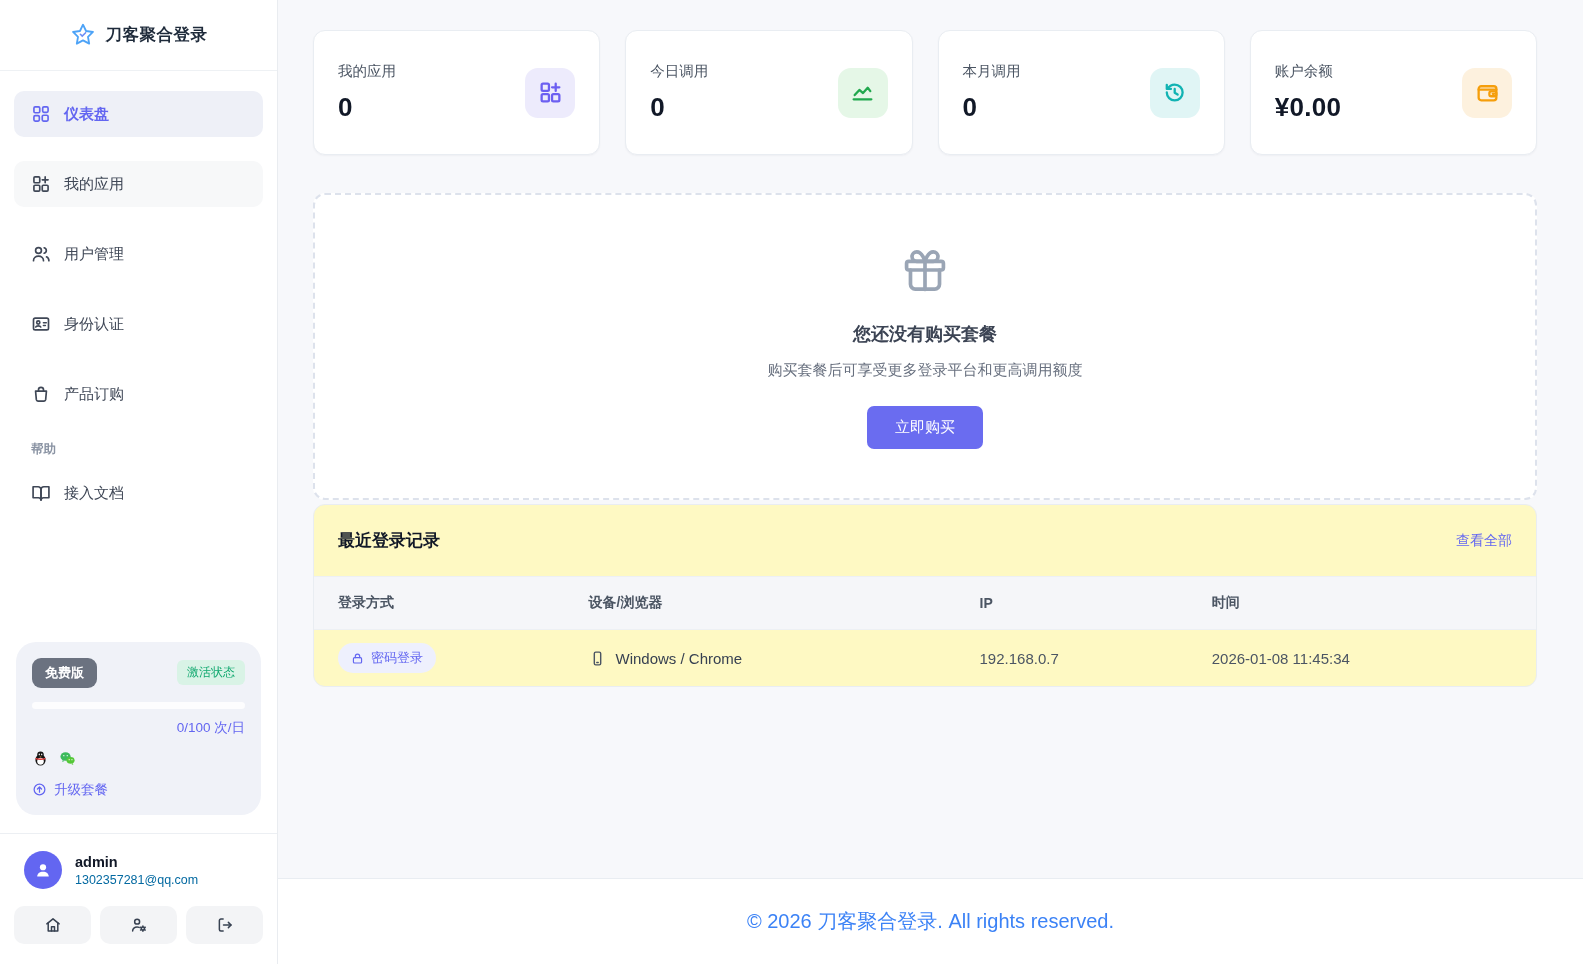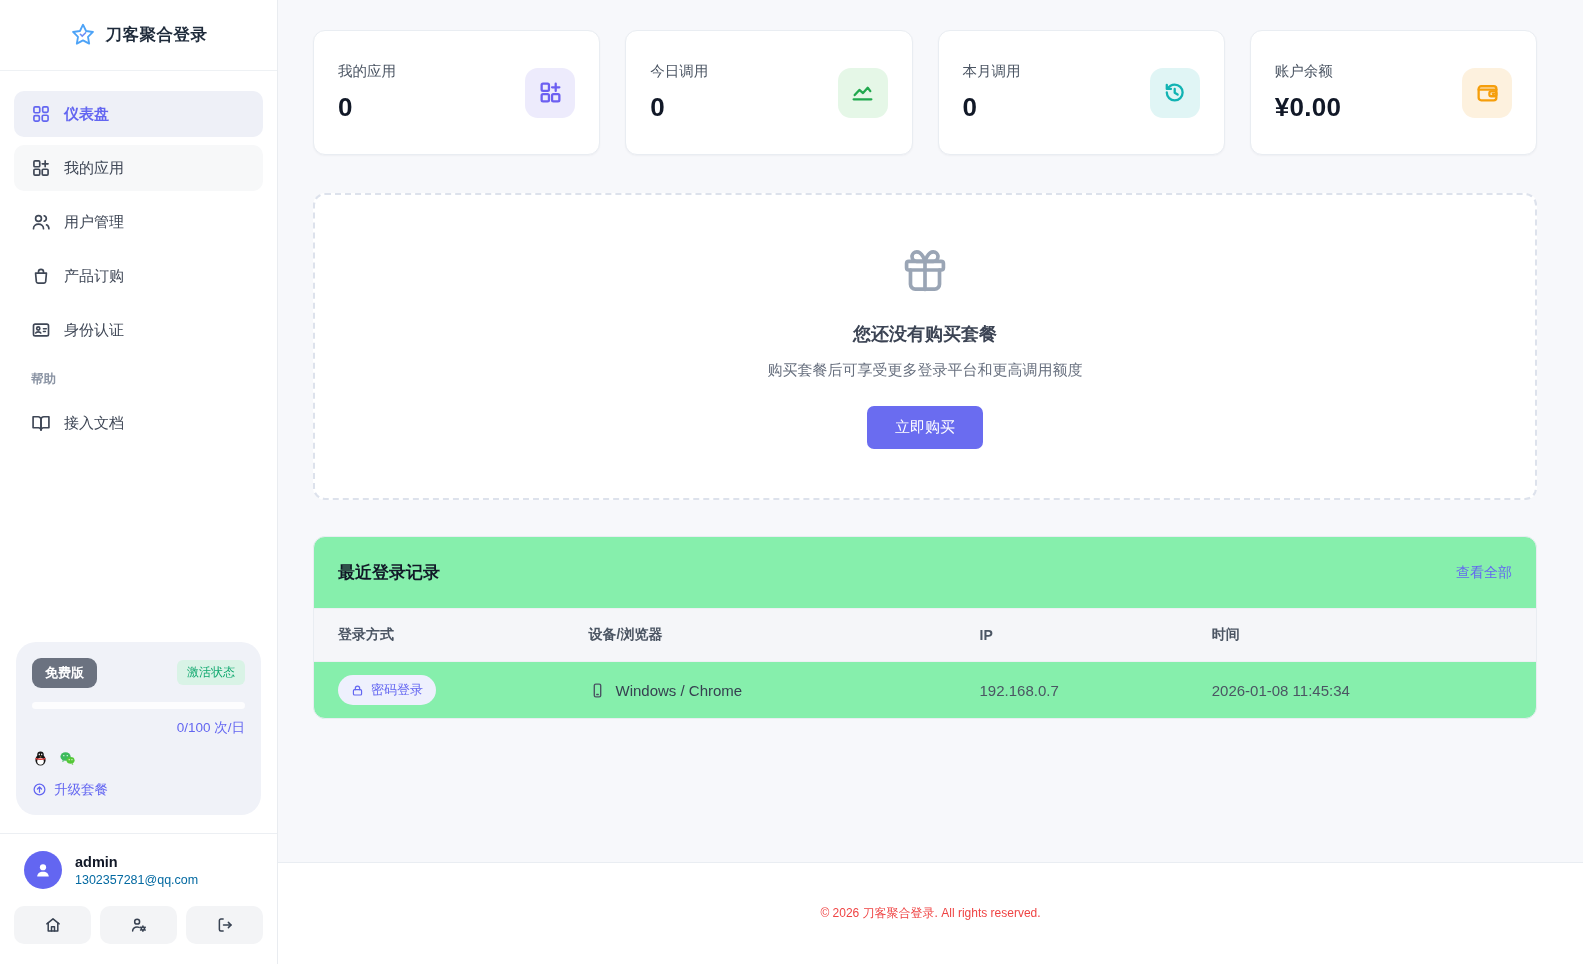--- a/index.html
+++ b/index.html
@@ -24,21 +24,21 @@
     height: 71px; display: flex; align-items: center; justify-content: center;
     gap: 10px; border-bottom: 1px solid #eef1f4;
   }
   .logo-row svg { width: 26px; height: 26px; }
   .logo-title { font-size: 16.5px; font-weight: bold; color: #1e2a3a; letter-spacing: .5px; }
 
   nav { padding: 20px 14px 0; }
   .nav-item {
     display: flex; align-items: center; gap: 13px;
     height: 46px; padding: 0 17px; border-radius: 10px;
-    color: #3f4756; font-size: 15px; margin-bottom: 8px; cursor: pointer;
+    color: #3f4756; font-size: 15px; margin-bottom: 24px; cursor: pointer;
   }
   .nav-item svg { width: 20px; height: 20px; flex-shrink: 0; }
   .nav-item.active { background: #eef0f7; color: #6366f1; font-weight: 600; }
   .nav-item.hovered { background: #f7f8f9; }
   .section-label { font-size: 12.5px; color: #8a93a3; font-weight: bold; margin: 18px 17px 12px; }
 
   
   .plan-card {
     margin: auto 16px 18px; background: #f0f2f8;
     border-radius: 20px; padding: 16px 16px 14px;
@@ -116,21 +116,21 @@
   .empty-title { font-size: 18px; font-weight: 600; color: #3c4454; margin-top: 22px; }
   .empty-sub { font-size: 15px; color: #68707f; margin-top: 15px; }
   .buy-btn {
     margin-top: 26px; background: #6a6cf0; color: #fff; border: none;
     border-radius: 7px; padding: 12px 28px; font-size: 15px; cursor: pointer;
     font-family: inherit;
   }
 
   
   .table-card {
-    margin-top: 36px; background: #86efac; border: 1px solid #e9edf2;
+    margin-top: 4px; background: #fef9c3; border: 1px solid #e9edf2;
     border-radius: 12px; overflow: hidden;
   }
   .table-head { display: flex; justify-content: space-between; align-items: center; padding: 24px; }
   .table-title { font-size: 17px; font-weight: bold; color: #111827; }
   .view-all { color: #6366f1; font-size: 14px; text-decoration: none; cursor: pointer; }
   table { width: 100%; border-collapse: collapse; }
   thead tr { background: #f5f6f9; }
   th {
     text-align: left; font-size: 14px; color: #4b5563; font-weight: 600;
     padding: 17px 24px; border-top: 1px solid #edf0f4; border-bottom: 1px solid #edf0f4;
@@ -142,21 +142,21 @@
     display: inline-flex; gap: 7px; align-items: center;
     background: #eef0fd; color: #6366f1; font-size: 13px;
     padding: 6px 13px; border-radius: 999px;
   }
   .method-badge svg { width: 13px; height: 13px; }
   .device-cell { display: flex; gap: 10px; align-items: center; color: #374151; }
   .device-cell svg { width: 17px; height: 17px; color: #4b5563; }
 
   footer {
     background: #fff; border-top: 1px solid #e9edf2;
-    text-align: center; padding: 42px 0; color: #ef4444; font-size: 12px;
+    text-align: center; padding: 29px 0; color: #3b82f6; font-size: 20px;
   }
 </style>
 </head>
 <body>
 
 <div class="app">
 
   <aside class="sidebar">
 
     <div class="logo-row">
@@ -190,33 +190,33 @@
         <svg viewBox="0 0 24 24" fill="none" stroke="currentColor" stroke-width="2" stroke-linecap="round" stroke-linejoin="round">
           <circle cx="9" cy="7.8" r="3.5"></circle>
             <path d="M3 20c0-3.3 2.7-5.4 6-5.4s6 2.1 6 5.4"></path>
           <path d="M15.8 4.5a3.4 3.4 0 010 6.6"></path>
             <path d="M18.6 15.3c1.8.9 2.9 2.5 2.9 4.7"></path>
         </svg>
         <span>用户管理</span>
       </div>
       <div class="nav-item">
         <svg viewBox="0 0 24 24" fill="none" stroke="currentColor" stroke-width="2" stroke-linecap="round" stroke-linejoin="round">
-          <path d="M5.5 8.5h13l-.9 10.3a2 2 0 01-2 1.7H8.4a2 2 0 01-2-1.7z"></path>
-            <path d="M9 8.5V7a3 3 0 016 0v1.5"></path>
-        </svg>
-        <span>产品订购</span>
-      </div>
-      <div class="nav-item">
-        <svg viewBox="0 0 24 24" fill="none" stroke="currentColor" stroke-width="2" stroke-linecap="round" stroke-linejoin="round">
           <rect x="3" y="5" width="18" height="14" rx="2"></rect>
             <circle cx="8.7" cy="10.2" r="1.9"></circle>
           <path d="M5.7 15.6c.7-1.8 5.3-1.8 6 0"></path>
             <path d="M15 10.5h3.3M15 13.8h2.2"></path>
         </svg>
         <span>身份认证</span>
+      </div>
+      <div class="nav-item">
+        <svg viewBox="0 0 24 24" fill="none" stroke="currentColor" stroke-width="2" stroke-linecap="round" stroke-linejoin="round">
+          <path d="M5.5 8.5h13l-.9 10.3a2 2 0 01-2 1.7H8.4a2 2 0 01-2-1.7z"></path>
+            <path d="M9 8.5V7a3 3 0 016 0v1.5"></path>
+        </svg>
+        <span>产品订购</span>
       </div>
 
       <div class="section-label">帮助</div>
 
       <div class="nav-item">
         <svg viewBox="0 0 24 24" fill="none" stroke="currentColor" stroke-width="2" stroke-linecap="round" stroke-linejoin="round">
           <path d="M2.5 4.5h6A3.5 3.5 0 0112 8v12.5a3 3 0 00-3-2.8H2.5z"></path>
           <path d="M21.5 4.5h-6A3.5 3.5 0 0012 8v12.5a3 3 0 013-2.8h6.5z"></path>
         </svg>
         <span>接入文档</span>

